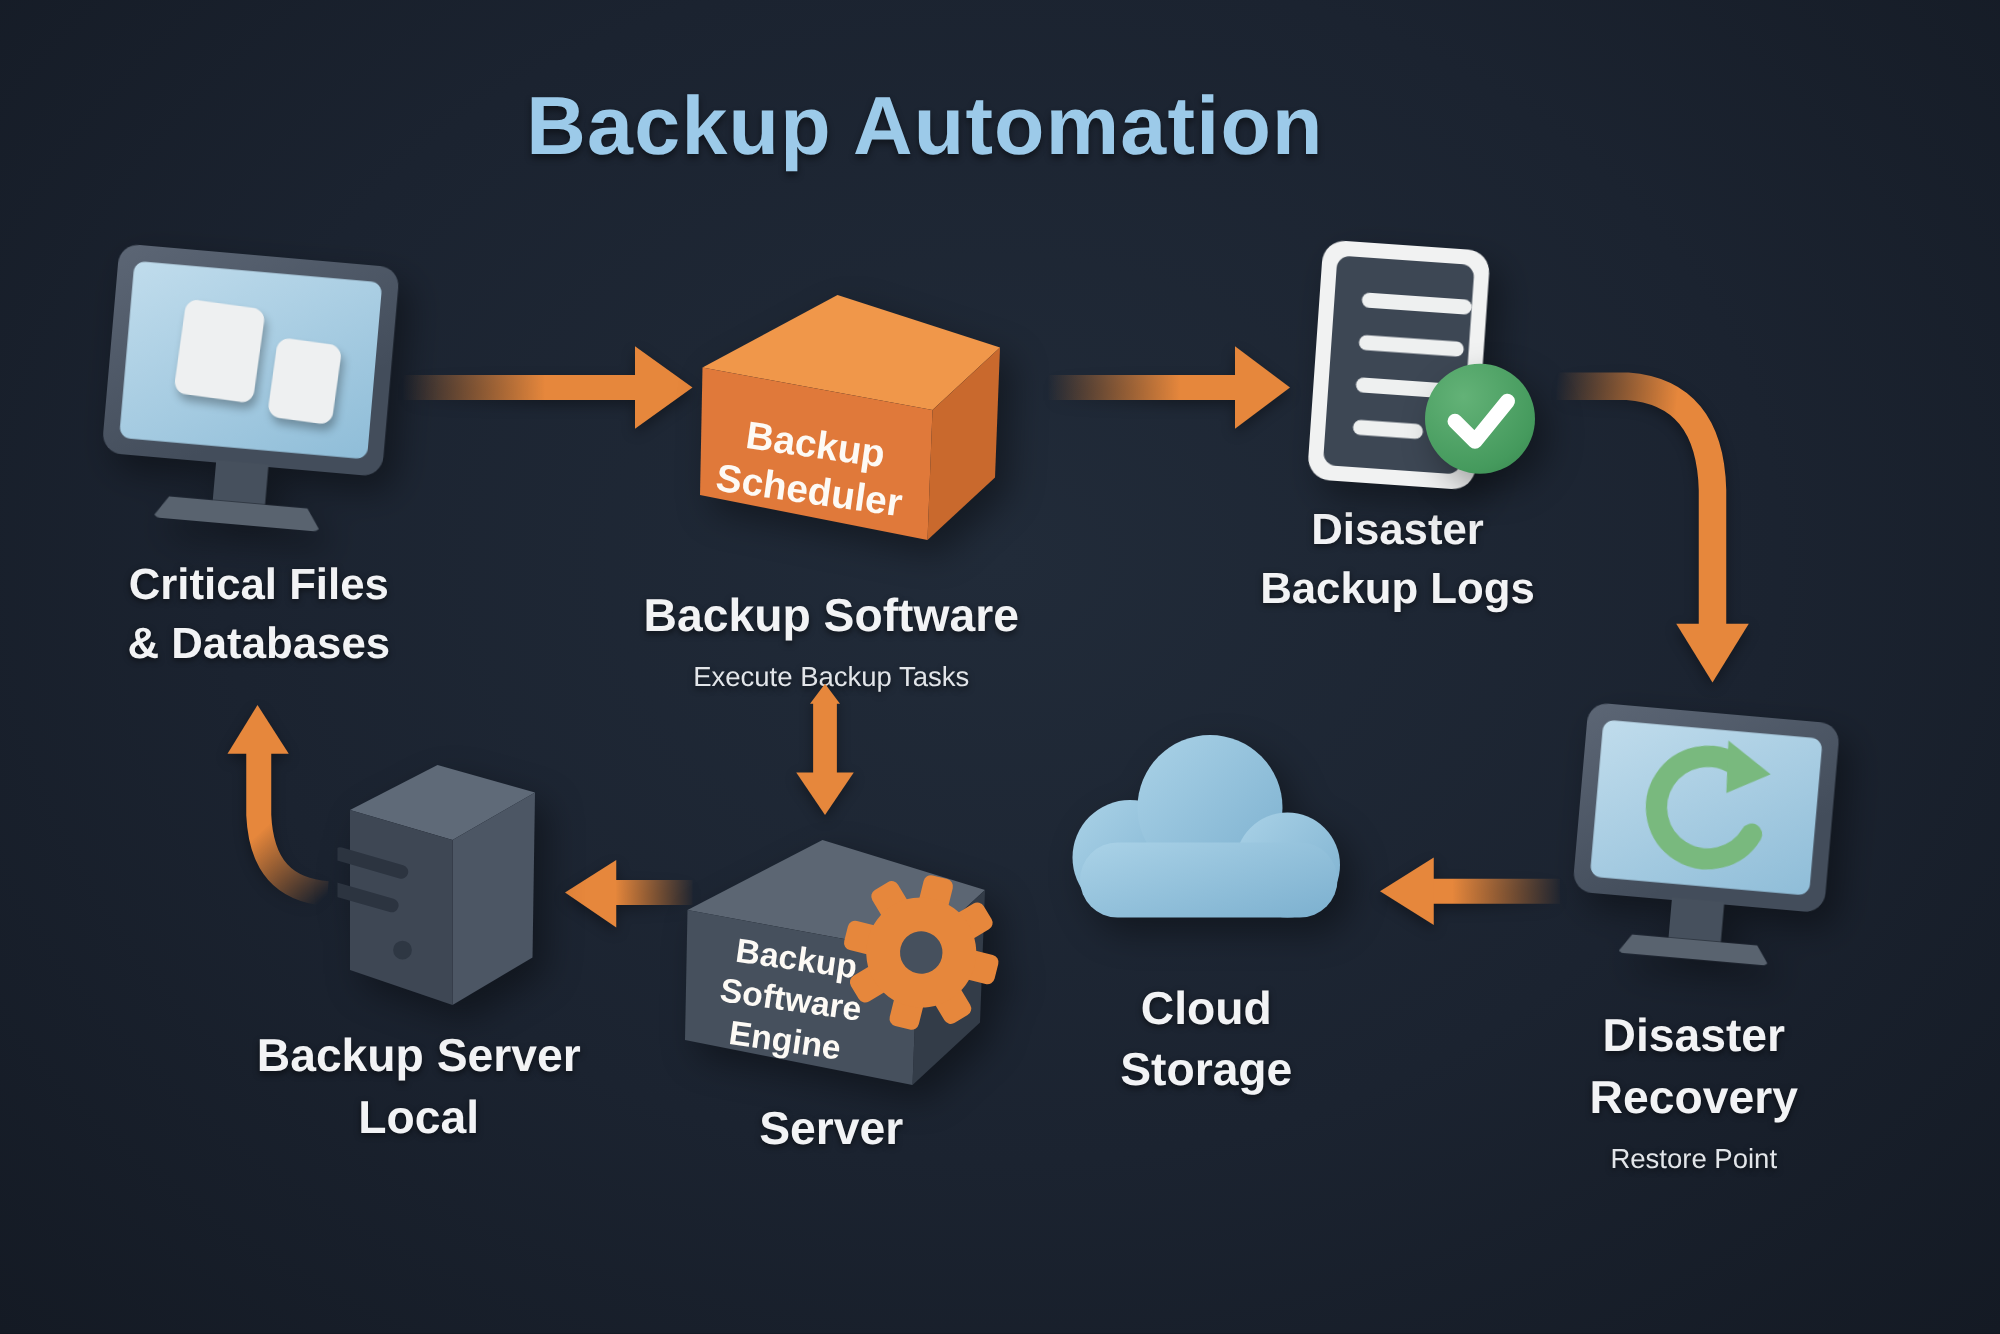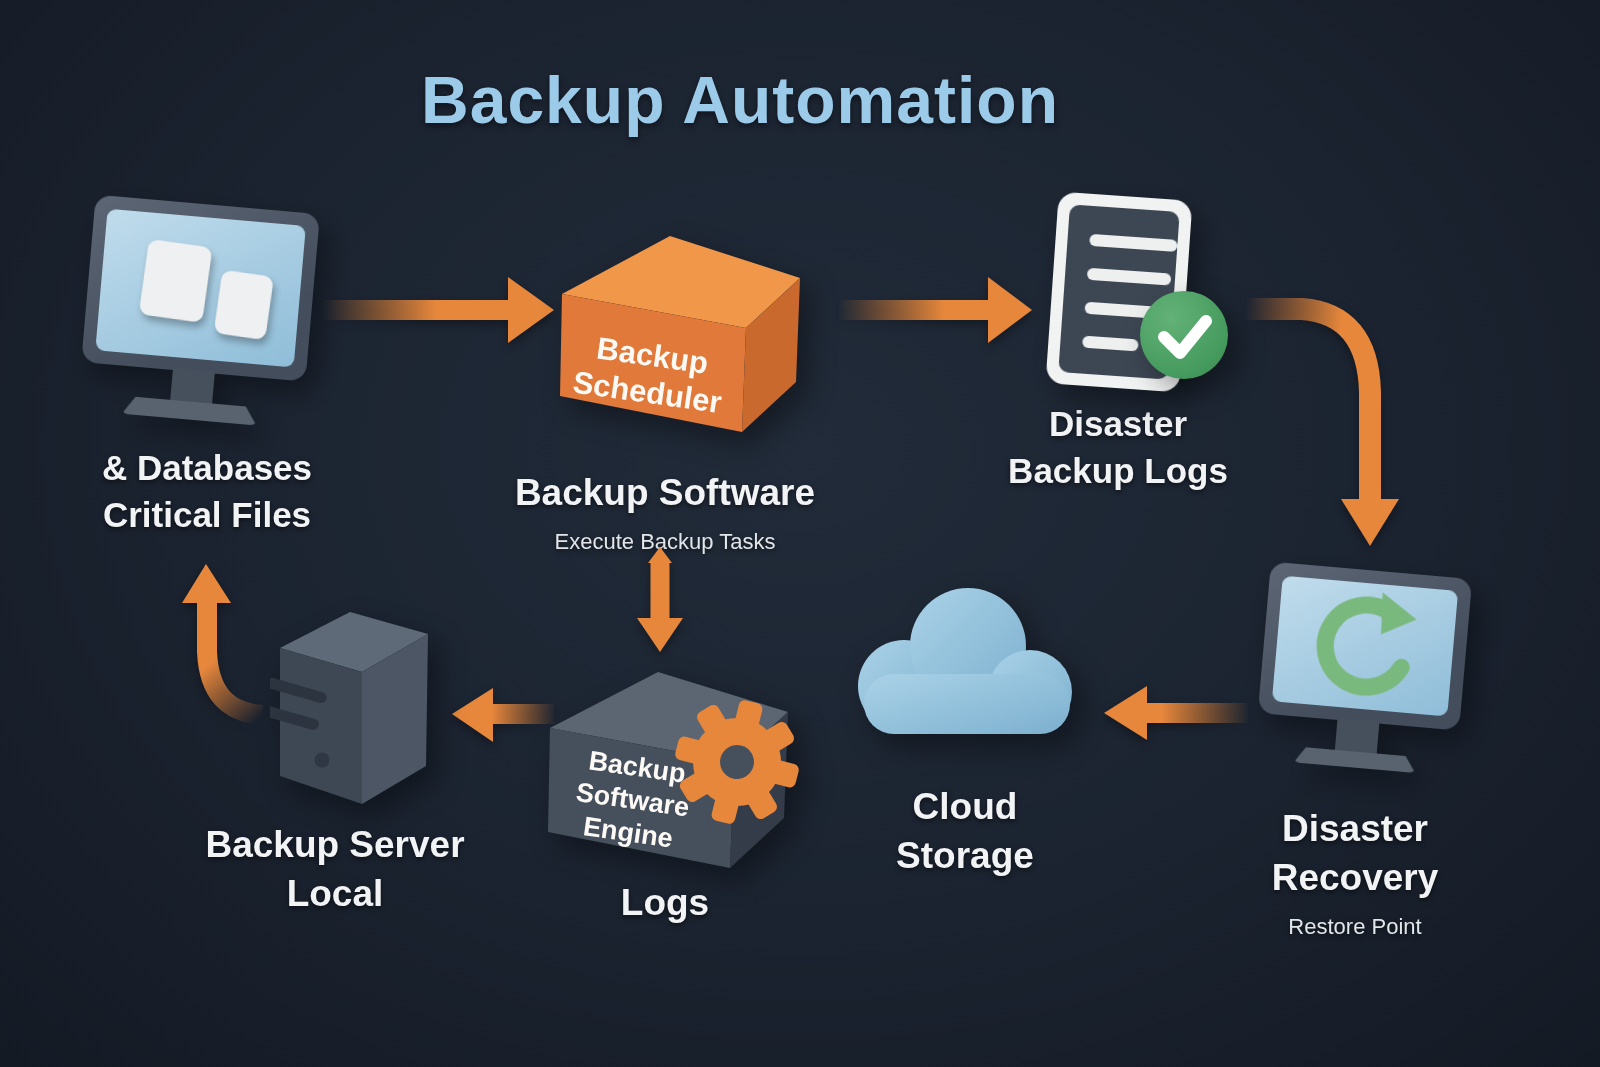--- a/index.html
+++ b/index.html
@@ -124,22 +124,22 @@
       <div class="m-frame m-frame-lg">
         <div class="m-screen">
           <div class="m-doc" style="left:42px;top:28px;width:64px;height:76px;"></div>
           <div class="m-doc" style="left:118px;top:52px;width:52px;height:64px;"></div>
         </div>
       </div>
       <div class="m-neck"></div>
       <div class="m-base"></div>
     </div>
     <div class="lbl" style="left:52px;top:444px;width:310px;">
+      <div class="line">Critical Files</div>
       <div class="line">&amp; Databases</div>
-      <div class="line">Critical Files</div>
     </div>
   </div>
 
   
   <div style="display:contents">
     <svg class="icon" style="left:548px;top:216px;" width="268" height="222" viewBox="0 0 268 222">
       <polygon points="14,78 122,20 252,62 198,112" fill="#f0974a"></polygon>
       <polygon points="198,112 252,62 248,166 194,216" fill="#c9692d"></polygon>
       <polygon points="14,78 198,112 194,216 12,180" fill="#e0793a"></polygon>
       <text class="cube-text" x="103" y="150" font-size="31" text-anchor="middle" transform="rotate(8 103 150)"><tspan x="103" dy="0">Backup</tspan><tspan x="103" dy="37">Scheduler</tspan></text>
@@ -248,21 +248,21 @@
             </g>
           <g transform="rotate(315)">
               <rect x="-12" y="-62" width="24" height="26" rx="6"></rect>
             </g>
           <circle r="44"></circle>
         </g>
         <circle r="17" fill="#46505d"></circle>
       </g>
     </svg>
     <div class="lbl" style="left:495px;top:878px;width:340px;">
-      <div class="line-lg">Logs</div>
+      <div class="line-lg">Server</div>
     </div>
   </div>
 
   
   <div style="display:contents">
     <svg class="icon" style="left:270px;top:598px;" width="175" height="215" viewBox="0 0 175 215">
       <polygon points="10,50 80,14 158,36 92,74" fill="#5f6a78"></polygon>
       <polygon points="92,74 158,36 156,168 92,206" fill="#4c5664"></polygon>
       <polygon points="10,50 92,74 92,206 10,178" fill="#3e4754"></polygon>
       <g fill="#2c3440">

